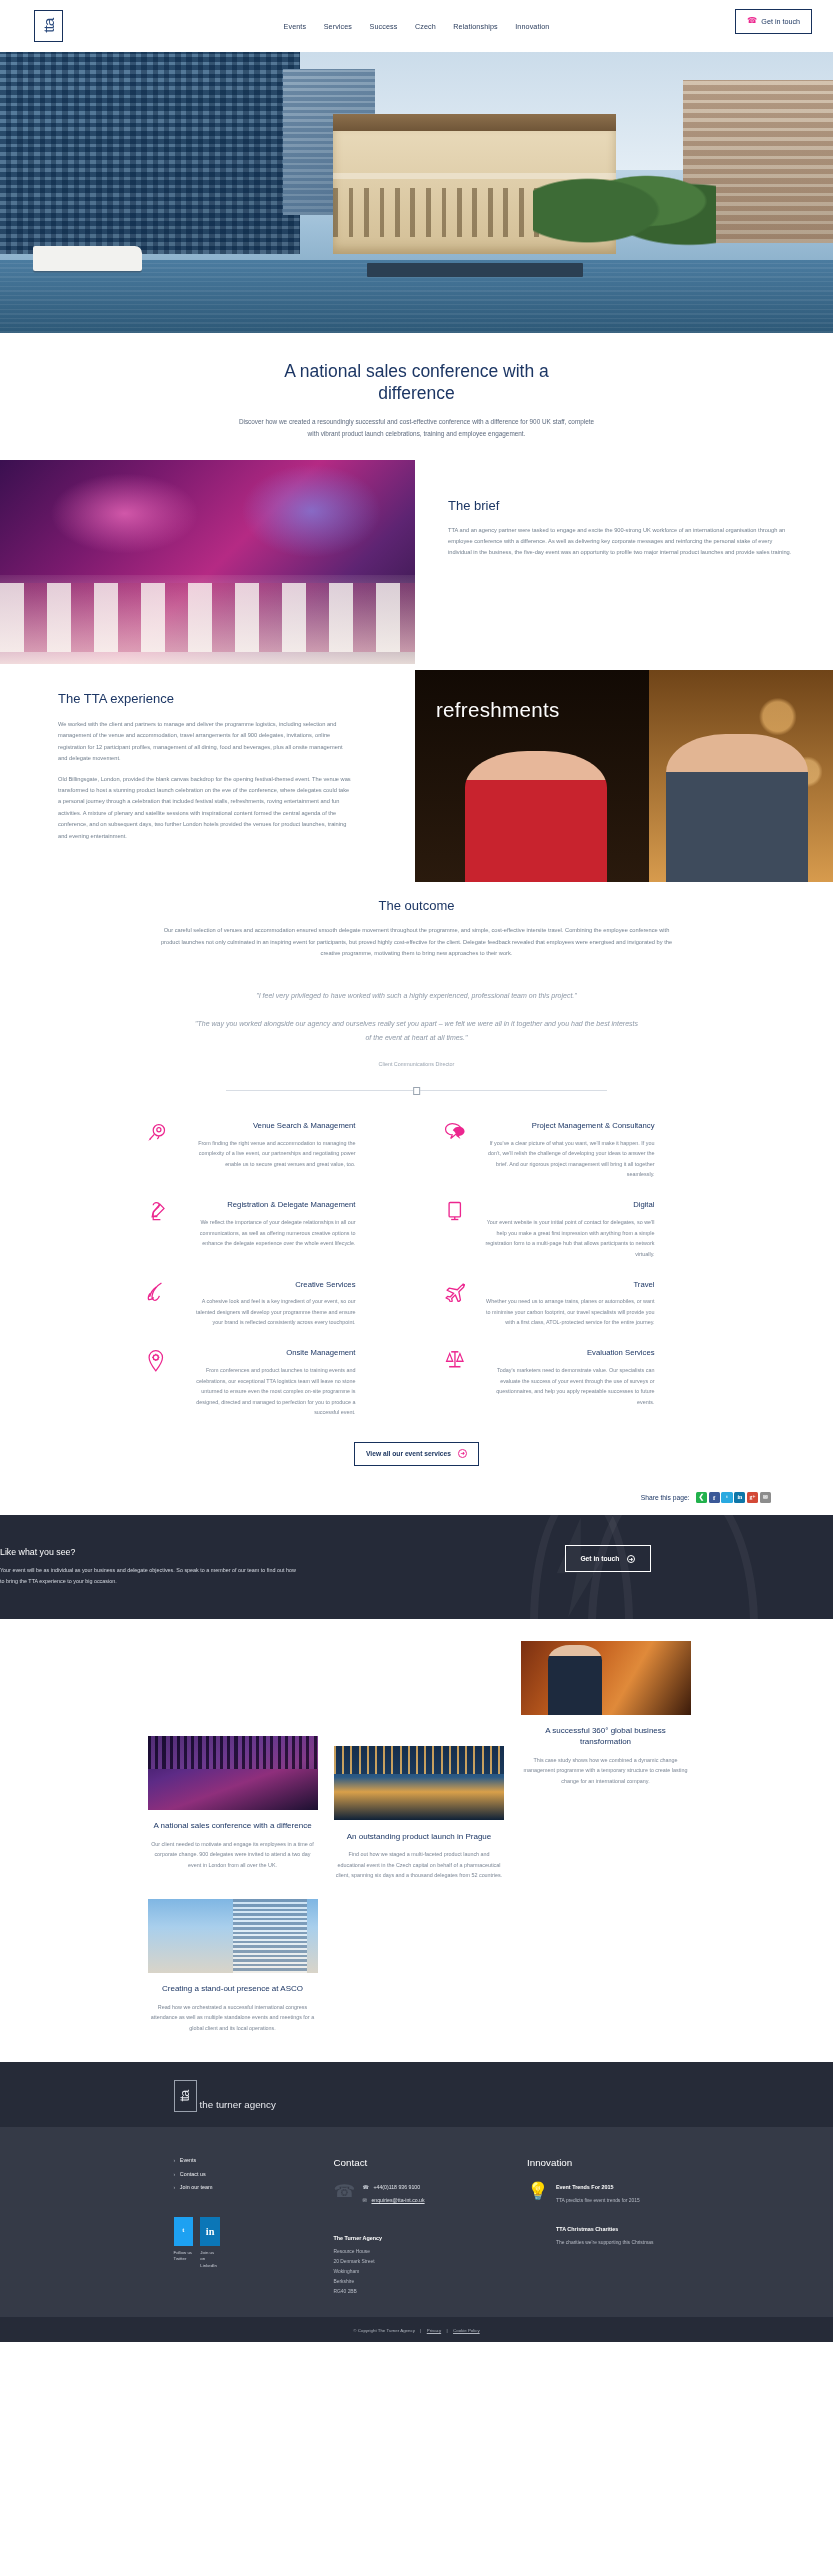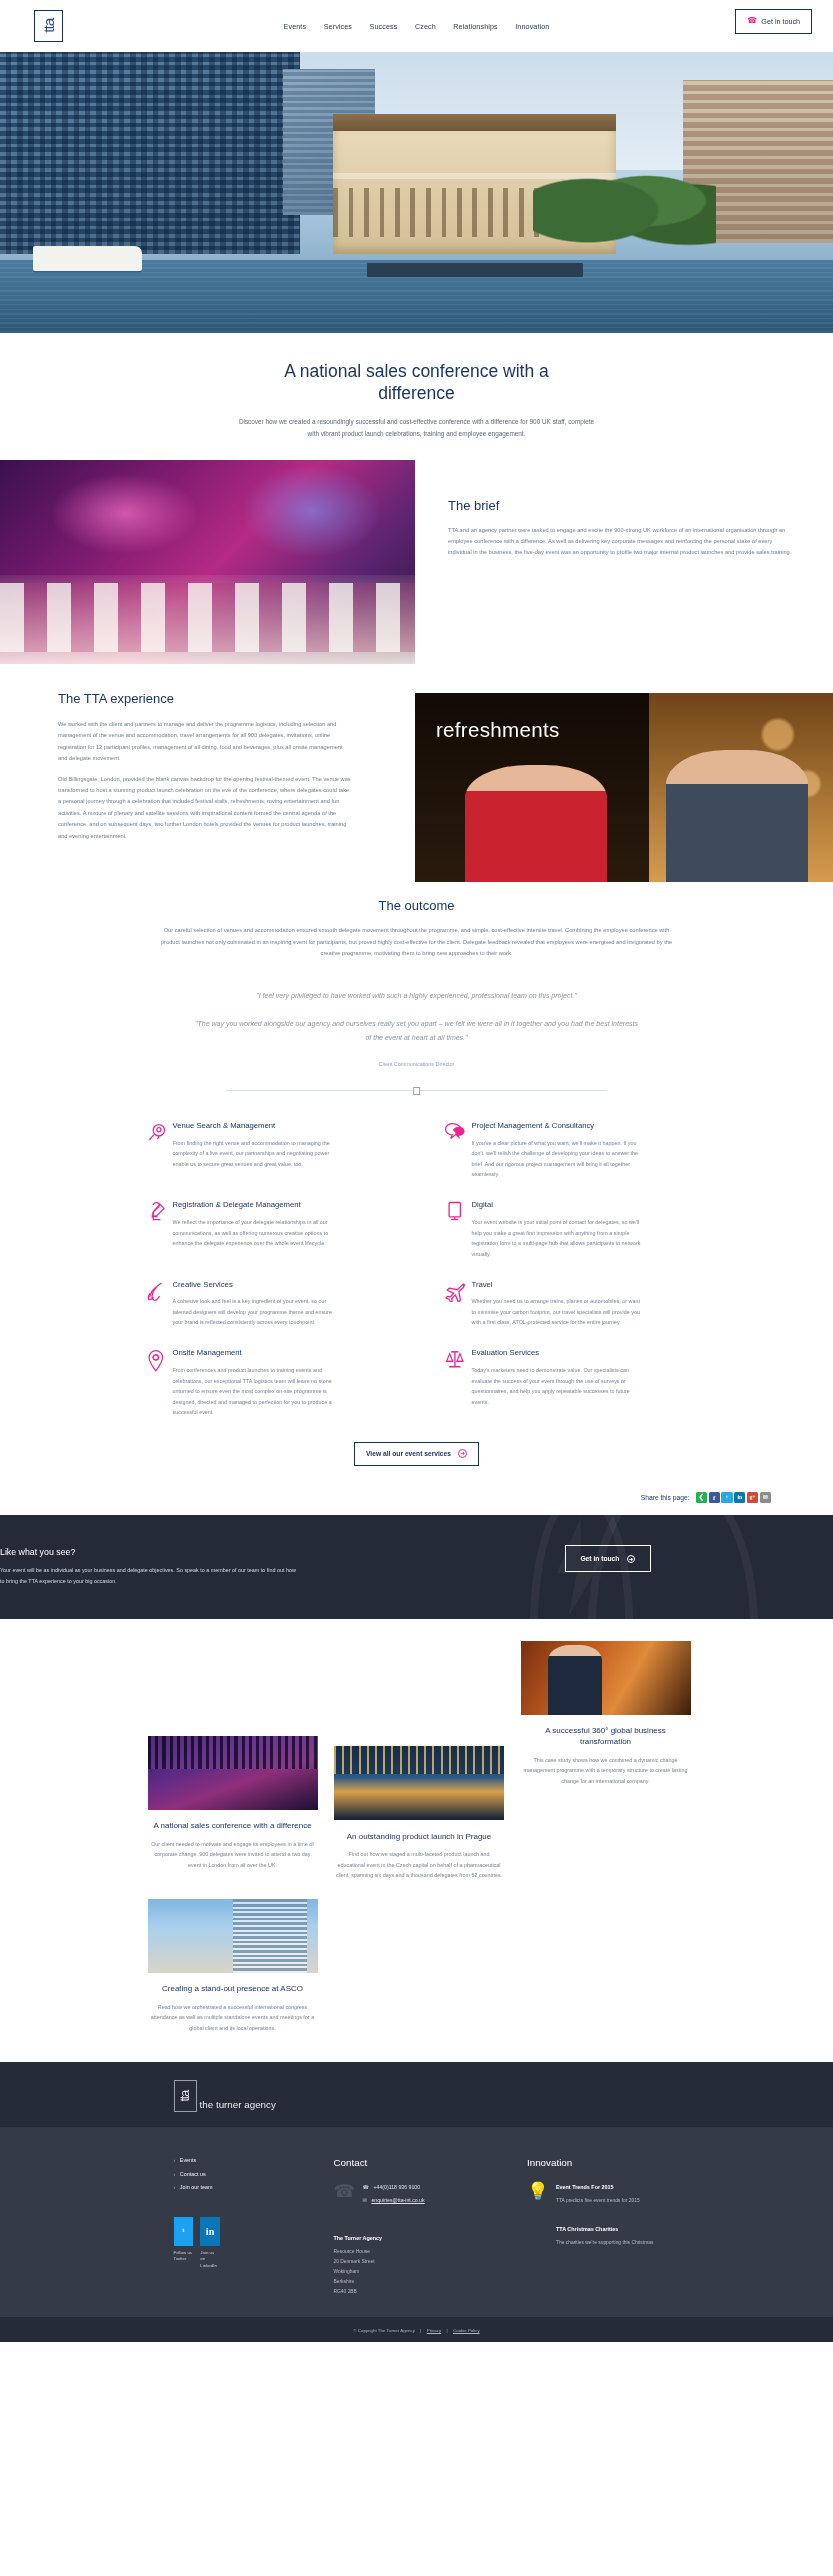--- a/index.html
+++ b/index.html
@@ -153,21 +153,21 @@
     font-size: 13px; font-weight: 400; color: #1c3664; margin-bottom: 11.3px;
   }
   .brief-col p { font-size: 5.7px; color: #73808f; line-height: 2.0; }
 
   
   .row-exp { display: flex; width: 100%; align-items: flex-end; }
   .exp-col { width: 415px; flex: none; padding: 27px 62px 31px 58px; }
   .exp-col h2 { font-size: 13px; font-weight: 400; color: #1c3664; margin-bottom: 12.4px; }
   .exp-col p { font-size: 5.7px; color: #73808f; line-height: 2.0; margin-bottom: 9.3px; }
   .img-refresh {
-    flex: 1; height: 189px; position: relative; overflow: hidden;
+    flex: 1; height: 212px; position: relative; overflow: hidden;
     background: linear-gradient(180deg,#2a1408 0%, #6d3a16 45%, #c98a3d 100%);
   }
   .img-refresh .panel {
     position:absolute; left:0; top:0; width:56%; height:100%;
     background: linear-gradient(180deg,#120a04,#2a1a0d);
   }
   .img-refresh .word {
     position:absolute; left:5%; top:13%;
     font-size: 20.6px; color: #fdfdfd; font-weight: 400; letter-spacing:0.3px;
   }
@@ -209,21 +209,21 @@
   }
 
   
   .services { padding: 25px 0 5.2px; }
   .services h2 { text-align: center; font-size: 13px; font-weight: 400; color: #1c3664; margin-bottom: 25px; }
   .svc-grid {
     display: grid; grid-template-columns: 1fr 1fr;
     column-gap: 52px; row-gap: 20.6px;
     width: 546px; margin: 0 auto;
   }
-  .svc { display: flex; gap: 4px; align-items: flex-start; }
+  .svc { display: flex; gap: 17px; align-items: flex-start; text-align: right; }
   .svc-icon { width: 25px; flex: none; display: flex; justify-content: center; padding-top: 1px; }
   .svc-icon svg { display: block; }
   .svc h3 { font-size: 7.7px; font-weight: 400; color: #1c3664; margin-bottom: 6.2px; line-height: 1.35; }
   .svc p { font-size: 5.4px; color: #7b8695; line-height: 1.95; max-width: 170px; }
   .btn-outline {
     display: inline-flex; align-items: center; gap: 7.2px;
     border: 1px solid #17315c; background: #fff;
     padding: 6.7px 11.3px; font-size: 6.7px; color: #17315c; cursor: pointer;
     font-weight: 600;
   }

